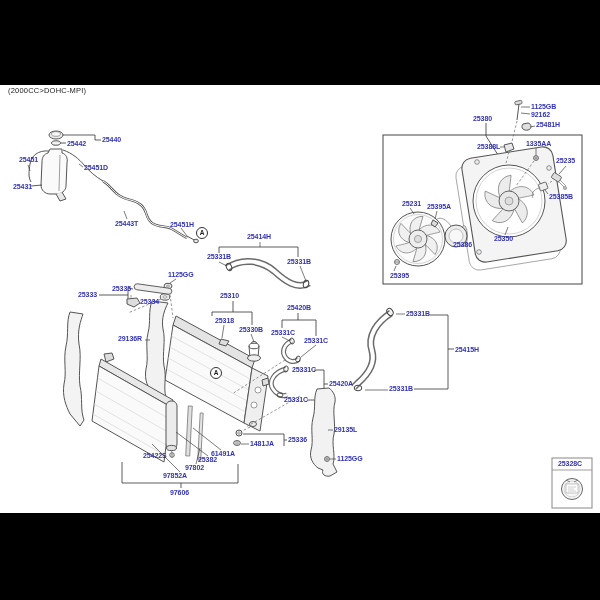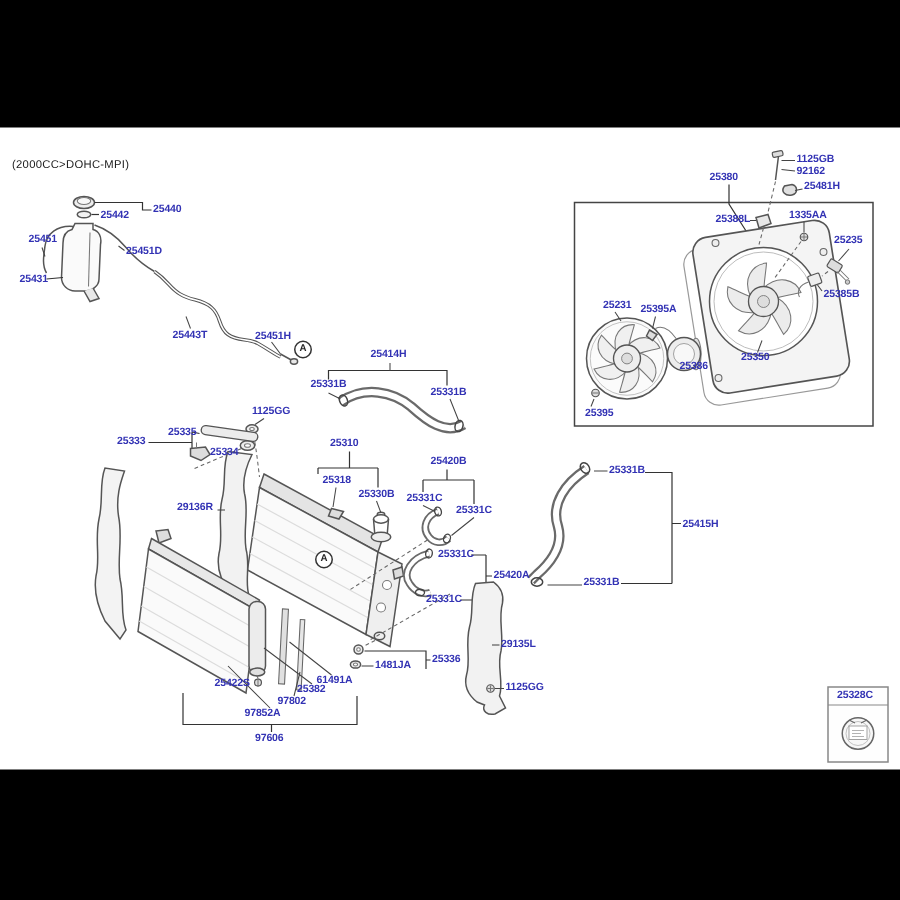--- a/index.html
+++ b/index.html
@@ -4,21 +4,21 @@
 <style>
   html,body { margin:0; padding:0; background:#000; }
   .stage {
     position:relative; width:600px; height:600px; background:#fff;
     overflow:hidden; font-family:"Liberation Sans", sans-serif;
   }
   .bar { position:absolute; left:0; width:600px; background:var(--letterbox,#000); }
   .bar.top { top:0; height:85px; }
   .bar.bottom { top:513px; height:87px; }
   .header-text {
-    position:absolute; left:8px; top:105px; font-size:7.5px; color:#1a1a1a;
+    position:absolute; left:8px; top:86px; font-size:7.5px; color:#1a1a1a;
     letter-spacing:.2px; white-space:nowrap;
   }
   svg.art { position:absolute; left:0; top:0; }
   .hose-outer { stroke:#6a6a6a; fill:none; }
   .hose-inner { stroke:#ffffff; fill:none; }
   .leader { stroke:#333; stroke-width:.8; fill:none; }
   .leader-thin { stroke:#444; stroke-width:.7; fill:none; }
   .dash { stroke:#666; stroke-width:.7; fill:none; stroke-dasharray:2.5 2; }
   .part { stroke:#555; stroke-width:1; }
   .part-light { stroke:#777; stroke-width:.7; }

